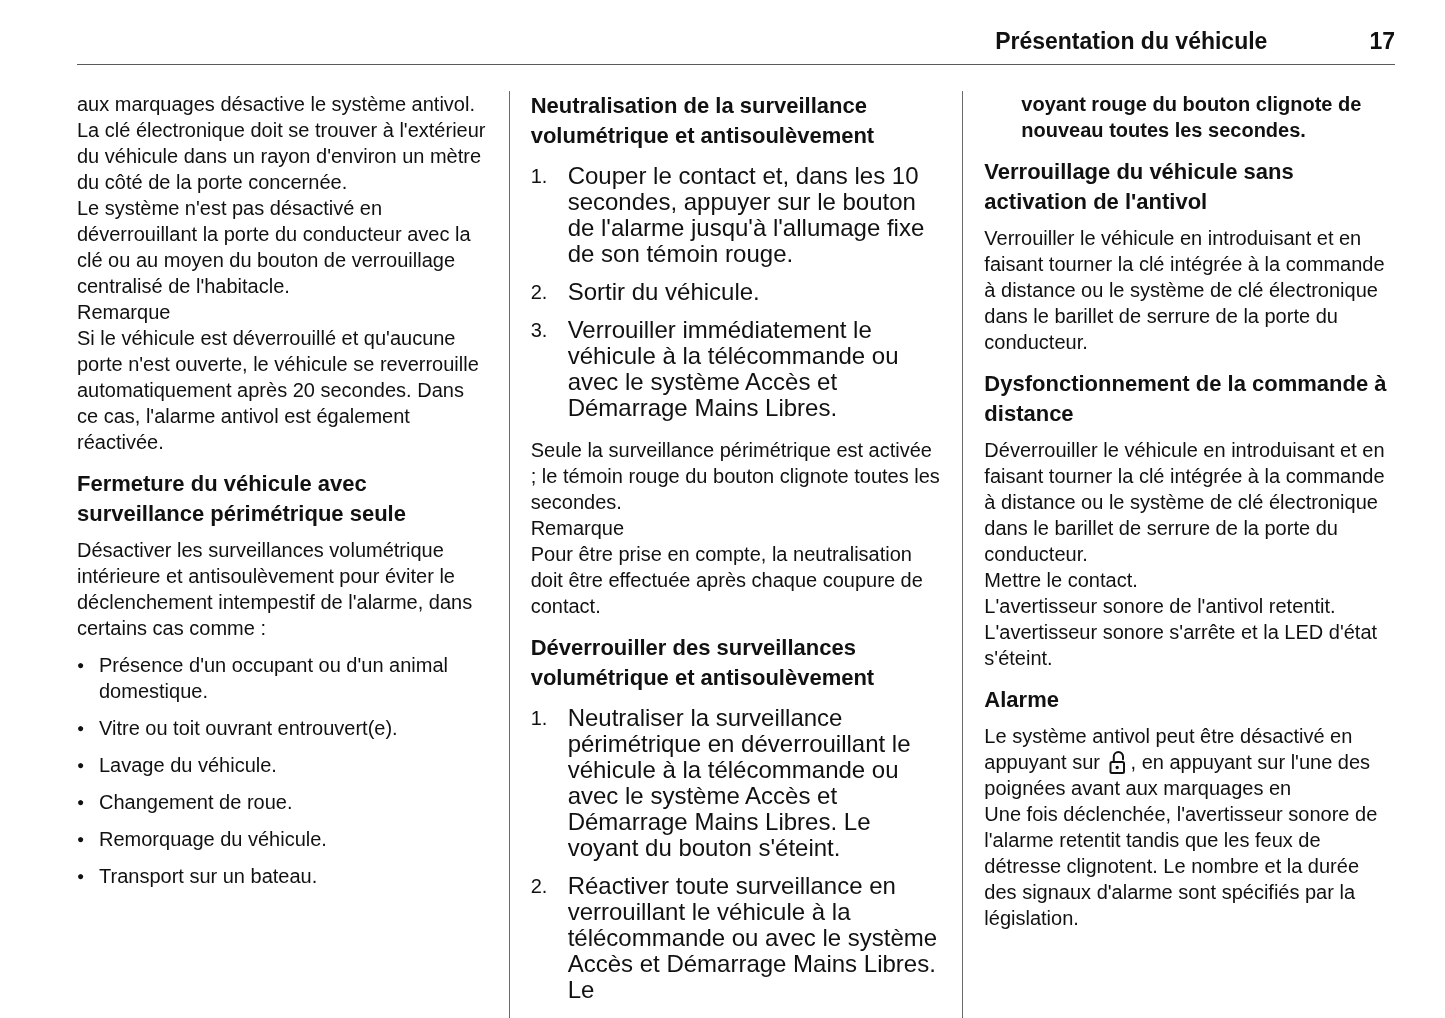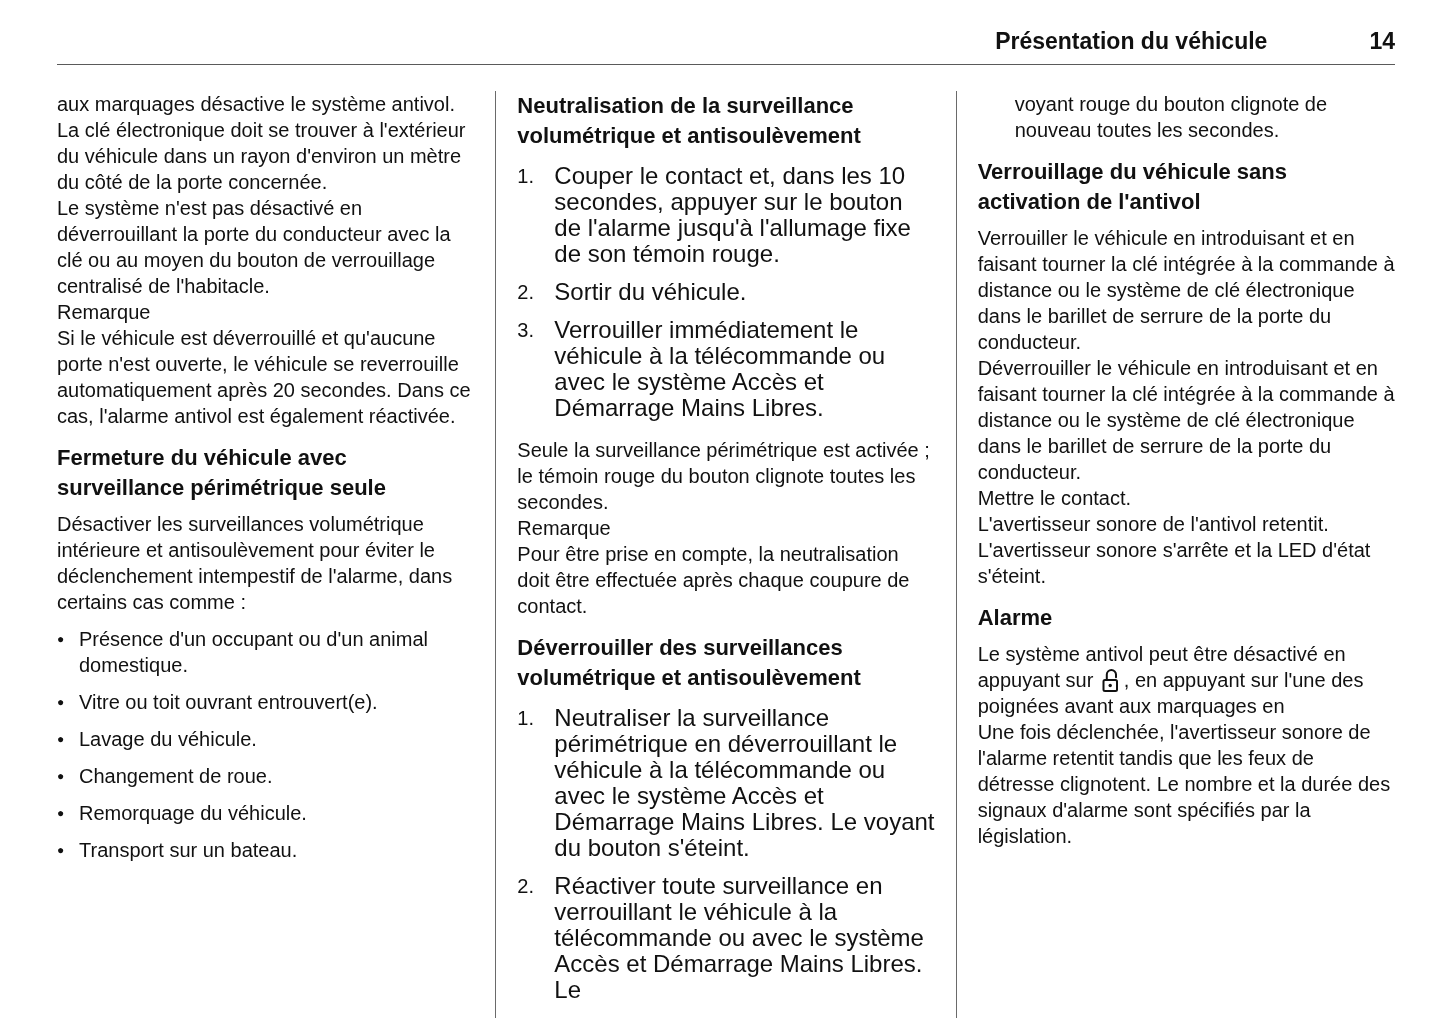--- a/index.html
+++ b/index.html
@@ -2,21 +2,21 @@
 <html><head>
 <meta charset="utf-8">
 <style>
   * { margin:0; padding:0; box-sizing:border-box; }
   html, body { background:#ffffff; }
   body {
     width:1445px; height:1018px; overflow:hidden;
     font-family:"Liberation Sans", sans-serif;
     color:#111111;
   }
-  .page { width:1445px; height:734px; padding:28px 50px 0 57px; }
+  .page { width:1445px; height:734px; padding:28px 50px 0 77px; }
 
   .page-header {
     display:flex; justify-content:flex-end; align-items:baseline;
     gap:102px; padding-bottom:9px; border-bottom:1px solid #5a5a5a;
   }
   .page-header .title { font-size:23px; font-weight:bold; }
   .page-header .pagenum { font-size:23px; font-weight:bold; }
 
   .columns { display:flex; align-items:stretch; margin-top:26px; min-height:892px; }
   .col { flex:1 1 0; min-width:0; }
@@ -30,33 +30,33 @@
   ul.bullets, ol.numlist { list-style:none; }
   .bullet-item { display:flex; margin-top:11px; }
   .bullet-item .bullet { flex:0 0 22px; font-size:12px; line-height:26px; }
   .bullet-item .bullet-text { flex:1 1 auto; font-size:20px; line-height:26px; }
 
   .num-item { display:flex; margin-top:12px; }
   .num-item .num { flex:0 0 37px; font-size:20px; line-height:26px; }
   .num-item .li-text { flex:1 1 auto; font-size:24px; line-height:26px; }
   ol.numlist { margin-bottom:16px; }
 
-  .continuation { padding-left:37px; }
+  .continuation { padding-left:37px;font-weight:bold; }
 
   .inline-icon { display:inline-block; vertical-align:-6px; margin:0 3px; }
   .inline-icon svg { display:block; }
 </style>
 </head>
 <body>
 
 <div class="page">
 
   <header class="page-header">
     <span class="title">Présentation du véhicule</span>
-    <span class="pagenum">14</span>
+    <span class="pagenum">17</span>
   </header>
 
   <div class="columns">
 
     <section class="col">
       <p class="body">aux marquages désactive le système antivol.</p>
       <p class="body">La clé électronique doit se trouver à l'extérieur du véhicule dans un rayon d'environ un mètre du côté de la porte concernée.</p>
       <p class="body">Le système n'est pas désactivé en déverrouillant la porte du conducteur avec la clé ou au moyen du bouton de verrouillage centralisé de l'habitacle.</p>
       <p class="note-label">Remarque</p>
       <p class="body">Si le véhicule est déverrouillé et qu'aucune porte n'est ouverte, le véhicule se reverrouille automatiquement après 20 secondes. Dans ce cas, l'alarme antivol est également réactivée.</p>
@@ -123,20 +123,21 @@
         </li>
       </ol>
     </section>
 
     <div class="divider"></div>
 
     <section class="col">
       <p class="body continuation">voyant rouge du bouton clignote de nouveau toutes les secondes.</p>
       <h2 class="heading">Verrouillage du véhicule sans activation de l'antivol</h2>
       <p class="body">Verrouiller le véhicule en introduisant et en faisant tourner la clé intégrée à la commande à distance ou le système de clé électronique dans le barillet de serrure de la porte du conducteur.</p>
+      <h2 class="heading">Dysfonctionnement de la commande à distance</h2>
       <p class="body">Déverrouiller le véhicule en introduisant et en faisant tourner la clé intégrée à la commande à distance ou le système de clé électronique dans le barillet de serrure de la porte du conducteur.</p>
       <p class="body">Mettre le contact.</p>
       <p class="body">L'avertisseur sonore de l'antivol retentit.</p>
       <p class="body">L'avertisseur sonore s'arrête et la LED d'état s'éteint.</p>
       <h2 class="heading">Alarme</h2>
       <p class="body"><span>Le système antivol peut être désactivé en appuyant sur </span><span class="inline-icon"><svg width="19" height="25" viewBox="0 0 19 25" xmlns="http://www.w3.org/2000/svg">
               <rect x="1.5" y="12" width="13.5" height="11" rx="1.5" fill="none" stroke="#111111" stroke-width="2"></rect>
               <path d="M4.8 12 V6.6 a4.6 4.6 0 0 1 9.2 0 V9.2" fill="none" stroke="#111111" stroke-width="2" stroke-linecap="round"></path>
               <circle cx="8.2" cy="17.5" r="1.7" fill="#111111"></circle>
             </svg></span><span>, en appuyant sur l'une des poignées avant aux marquages en</span></p>

